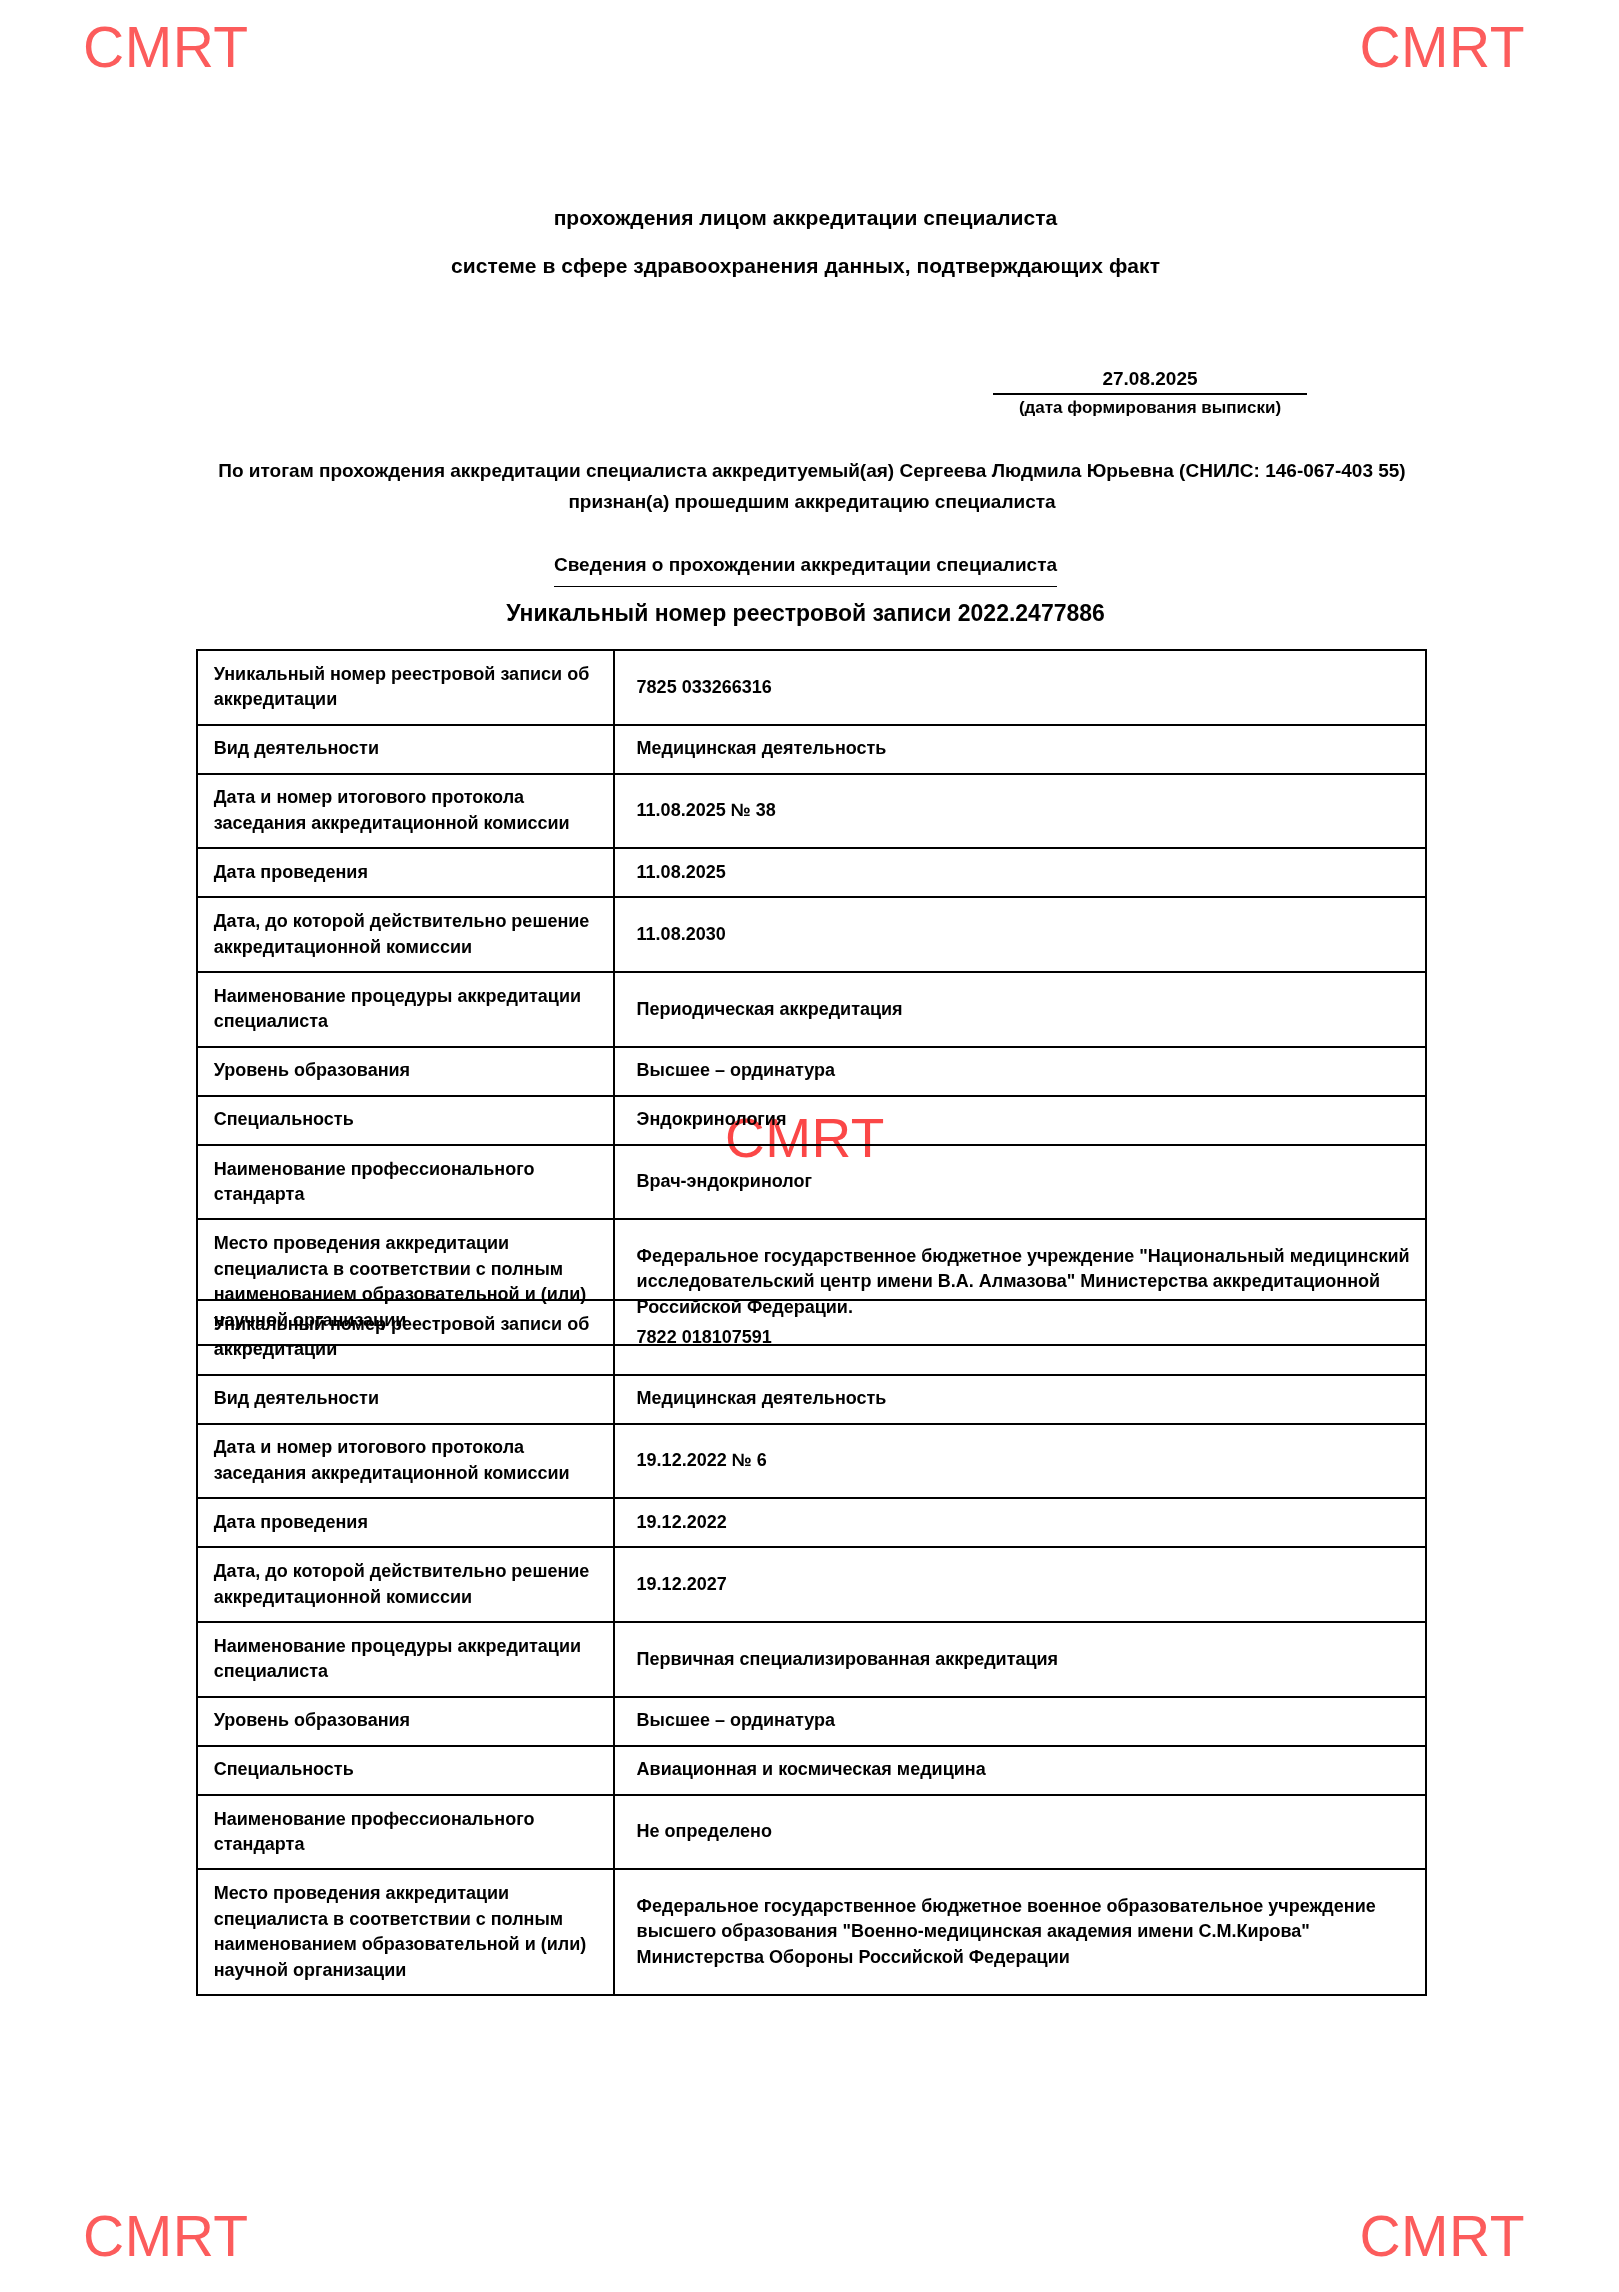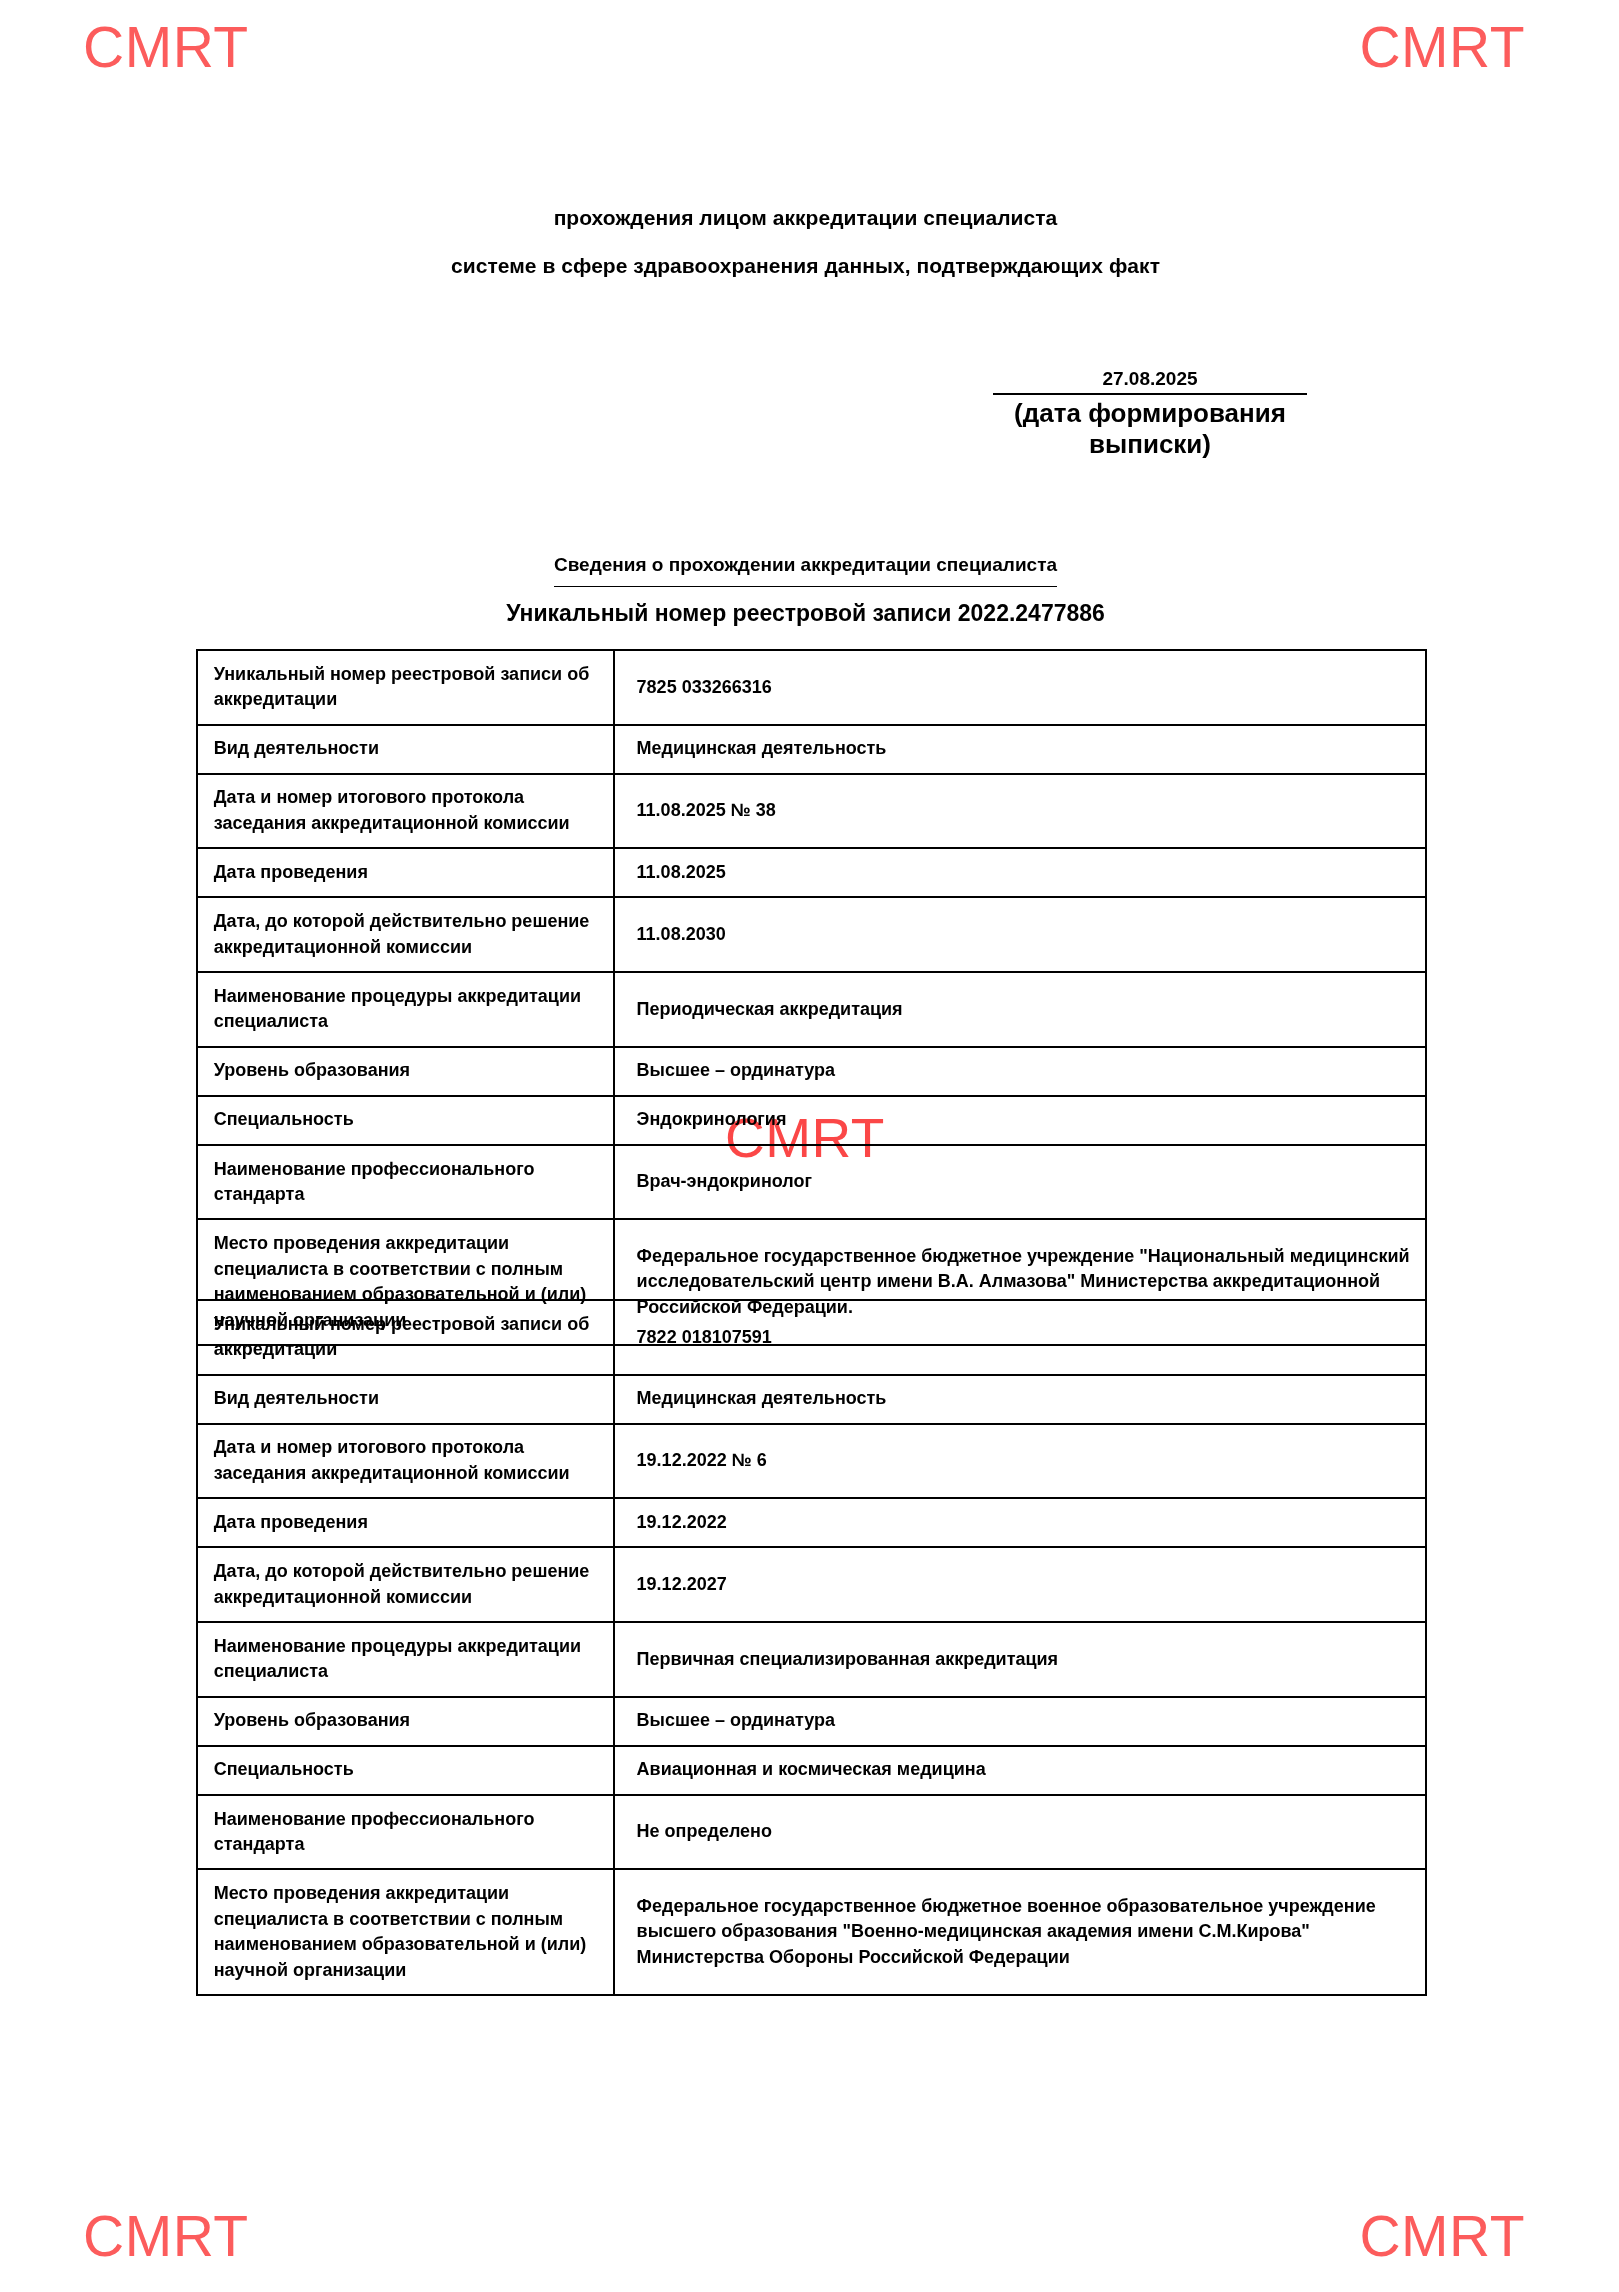--- a/index.html
+++ b/index.html
@@ -63,21 +63,21 @@
     text-align: center;
   }
   .date-value {
     font-size: 19px;
     font-weight: bold;
     padding-bottom: 2.9px;
     border-bottom: 2.2px solid #000;
     display: block;
   }
   .date-caption {
-    font-size: 26px;
+    font-size: 17px;
     font-weight: bold;
     display: block;
     padding-top: 2.9px;
   }
 
   
   .intro {
     position: absolute;
     left: 208px;
     top: 455px;
@@ -149,20 +149,21 @@
   <div class="title-block">
     <div class="title-line">прохождения лицом аккредитации специалиста</div>
     <div class="title-line">системе в сфере здравоохранения данных, подтверждающих факт</div>
   </div>
 
   <div class="date-block">
     <span class="date-value">27.08.2025</span>
     <span class="date-caption">(дата формирования выписки)</span>
   </div>
 
+  <div class="intro">По итогам прохождения аккредитации специалиста аккредитуемый(ая) Сергеева Людмила Юрьевна (СНИЛС: 146-067-403 55) признан(а) прошедшим аккредитацию специалиста</div>
 
   <div class="section-heading">
     <span>Сведения о прохождении аккредитации специалиста</span>
   </div>
   <div class="record-number">Уникальный номер реестровой записи 2022.2477886</div>
 
   <table class="acc-table" id="table-1">
     <tbody>
         <tr>
           <td class="label-cell">Уникальный номер реестровой записи об аккредитации</td>

